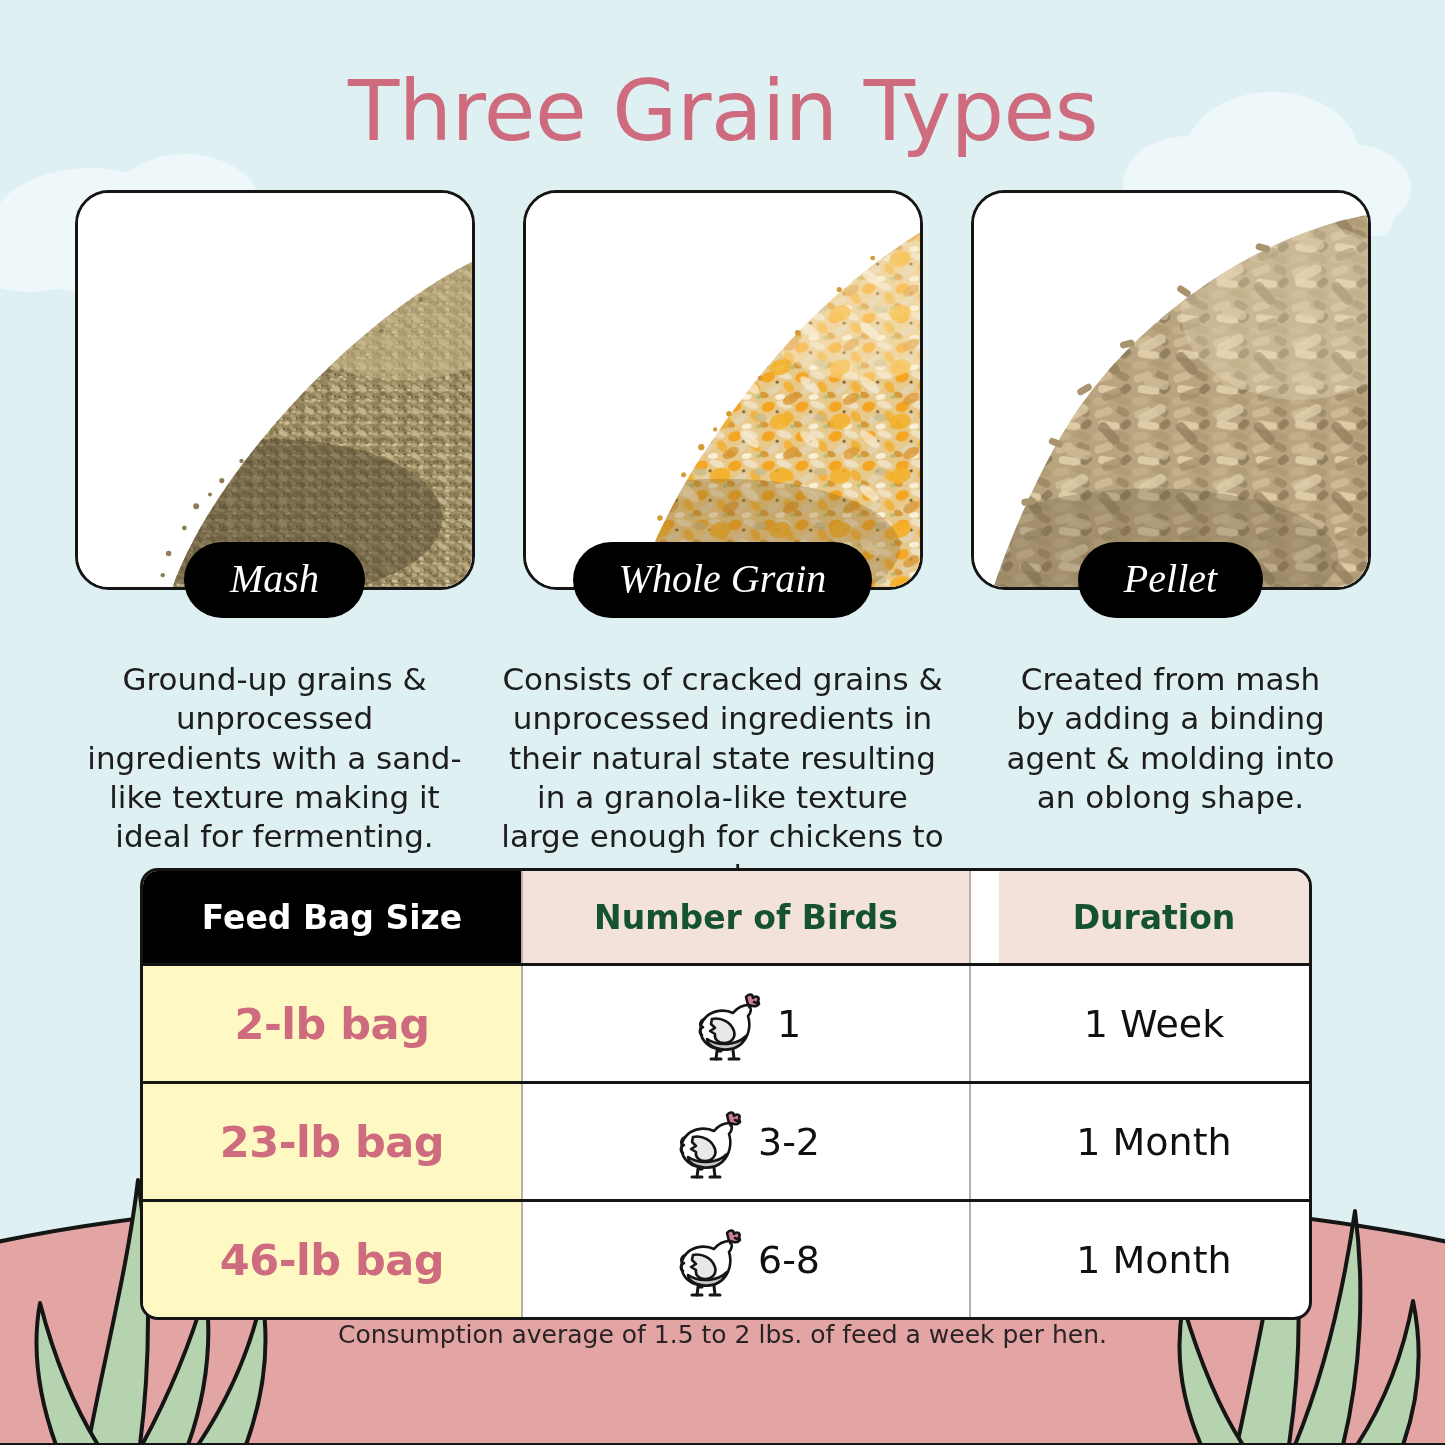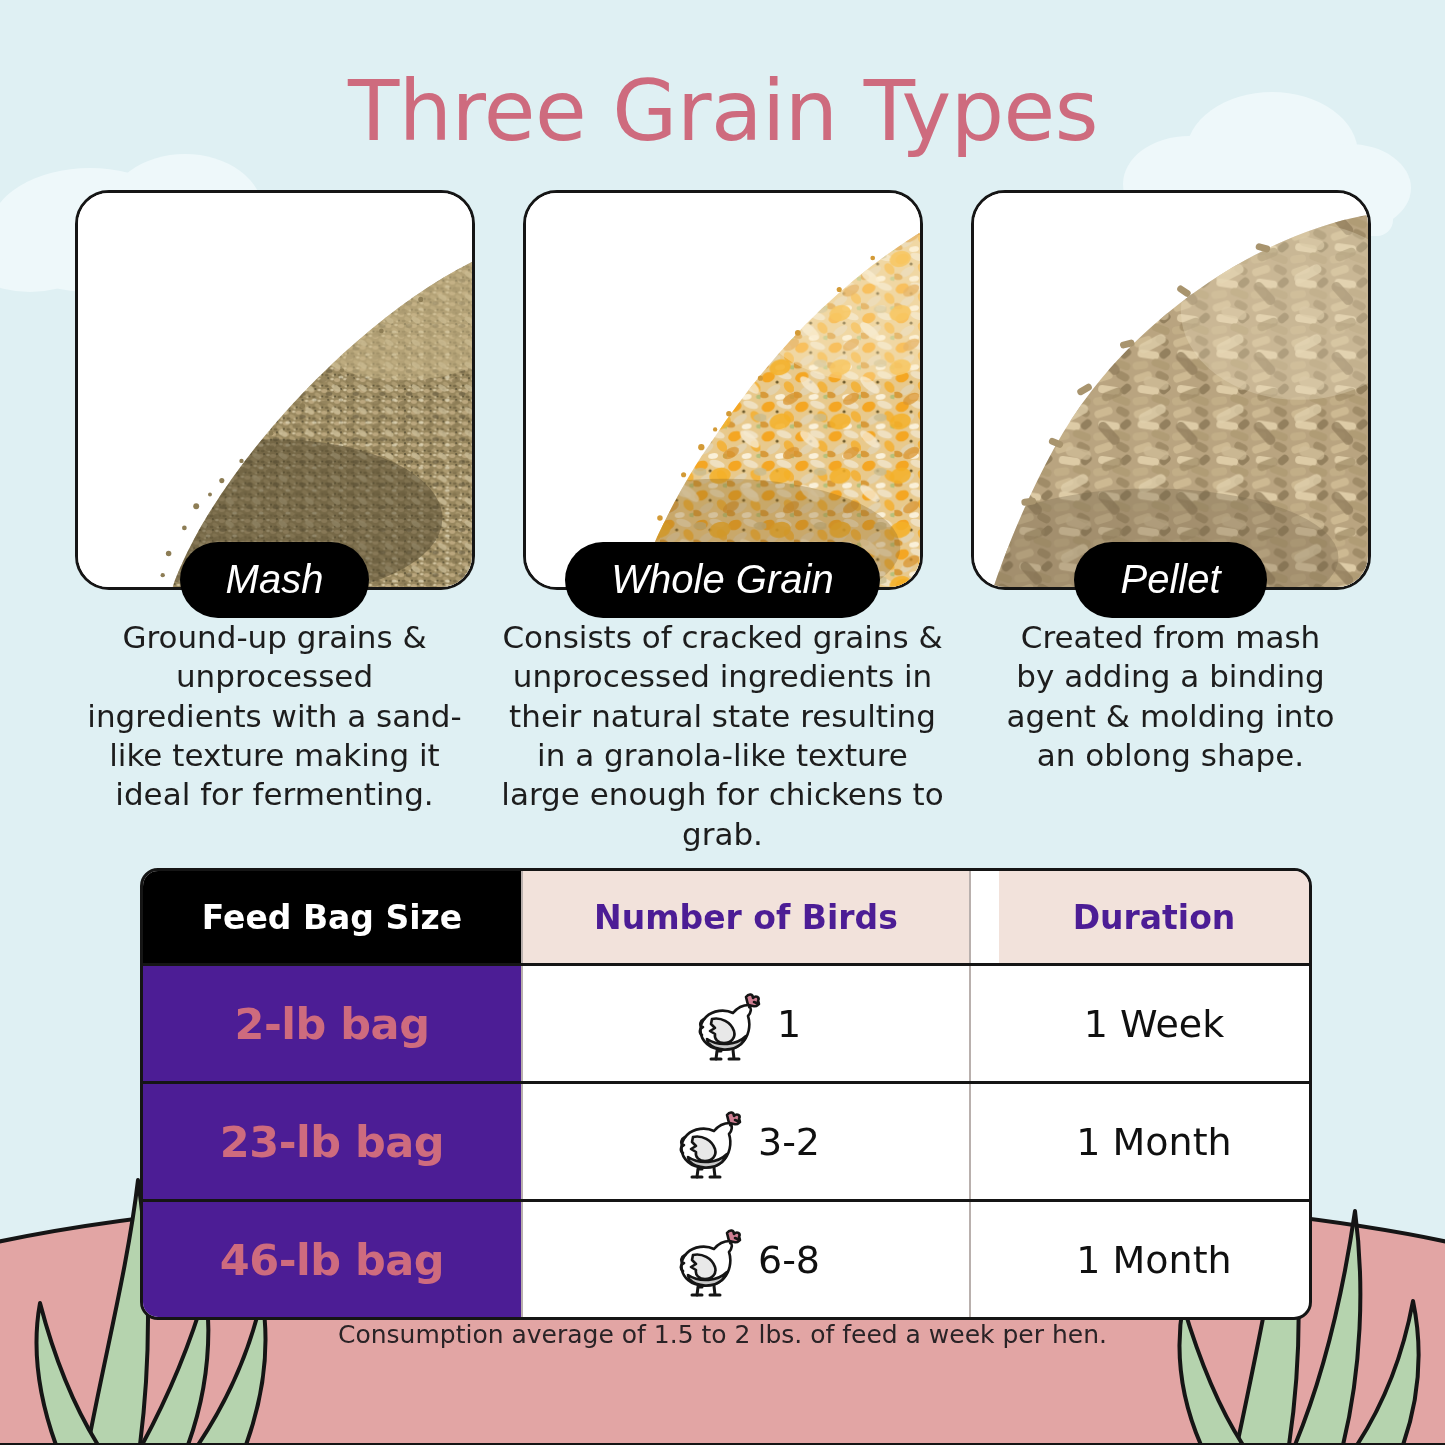--- a/index.html
+++ b/index.html
@@ -45,25 +45,26 @@
   }
   .photo{position:absolute;inset:0;}
   .photo svg{display:block;width:100%;height:100%;}
 
   .pill{
     position:relative;margin-top:-48px;z-index:6;
     background:#000000;color:#ffffff;
     border-radius:46px;
     padding:14px 46px 16px 46px;
     font-style:italic;font-size:40px;font-weight:400;
-    font-family:Liberation Sans, sans-serif;
+    font-family:Liberation Serif, serif;
     white-space:nowrap;line-height:1.15;
   }
 
   .desc{
+    margin-top:42px;
     text-align:center;
     font-size:31px;line-height:1.27;
     color:#1d1d1d;
     font-family:"DejaVu Sans", sans-serif;
     width:400px;
   }
   .col-0 .desc{width:378px;}
   .col-1 .desc{width:452px;margin-left:-26px;margin-right:-26px;}
   .col-2 .desc{width:340px;}
 
@@ -75,26 +76,26 @@
     box-sizing:border-box;
   }
   .trow{display:flex;}
   .trow + .trow{border-top:3px solid #151515;}
   .c0{width:378px;box-sizing:border-box;display:flex;align-items:center;}
   .c1{width:450px;box-sizing:border-box;display:flex;align-items:center;justify-content:center;
       border-left:2px solid #b9b0ad;border-right:2px solid #b9b0ad;}
   .c2{flex:1;box-sizing:border-box;display:flex;align-items:center;justify-content:center;margin-left:28px;}
 
   .head .c0{background:#000000;color:#ffffff;justify-content:center;}
-  .head .c1,.head .c2{background:#f2e2db;color:#4c1d95;}
+  .head .c1,.head .c2{background:#f2e2db;color:#14532d;}
   .head{height:92px;}
   .head .htxt{font-size:33px;font-weight:700;font-family:"DejaVu Sans", sans-serif;}
 
   .body-row{height:115px;}
-  .body-row .c0{background:#4c1d95;justify-content:center;}
+  .body-row .c0{background:#fef9c3;justify-content:center;}
   .bagtxt{
     font-size:43px;font-weight:700;color:#ce6b7e;
     font-family:"DejaVu Sans", sans-serif;letter-spacing:-0.5px;
   }
   .birds{display:flex;align-items:center;gap:14px;}
   .birdnum{font-size:38px;color:#101010;font-family:"DejaVu Sans", sans-serif;}
   .durtxt{font-size:38px;color:#101010;font-family:"DejaVu Sans", sans-serif;}
   .hen svg{display:block;}
 
   

